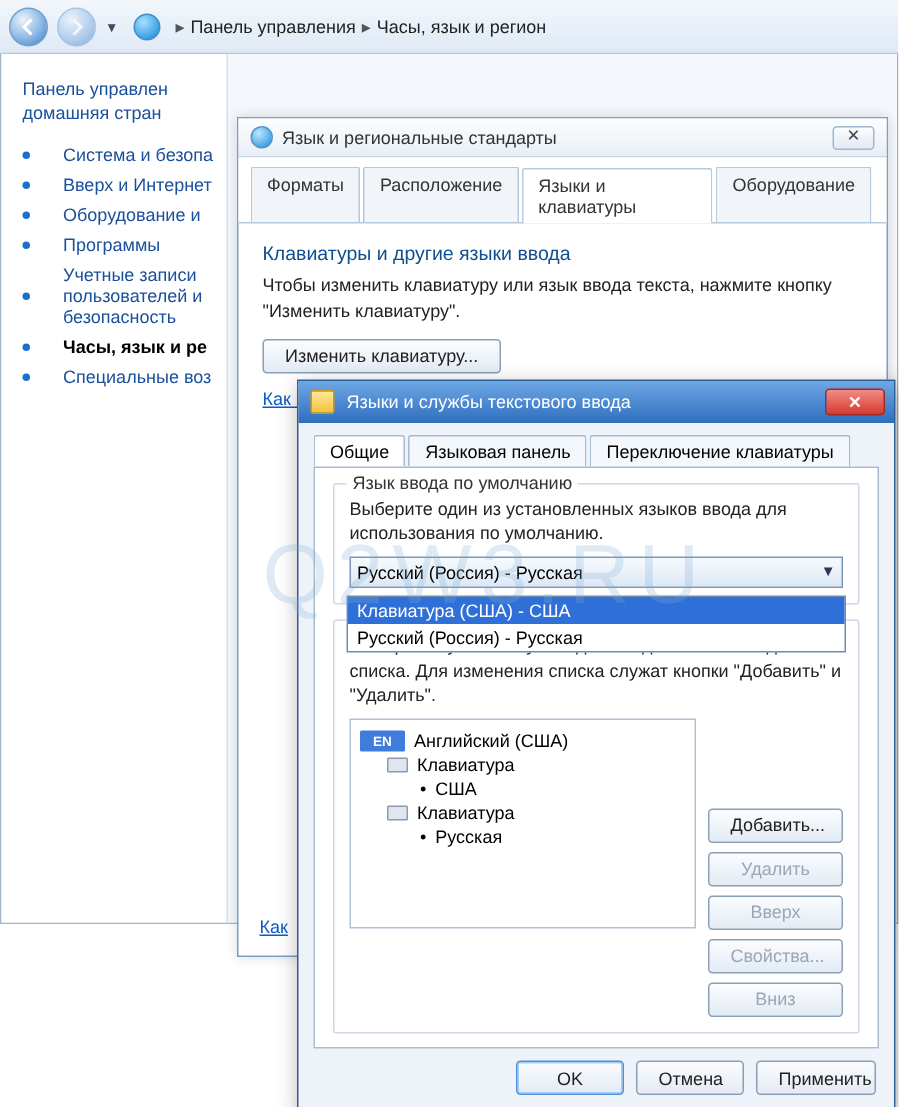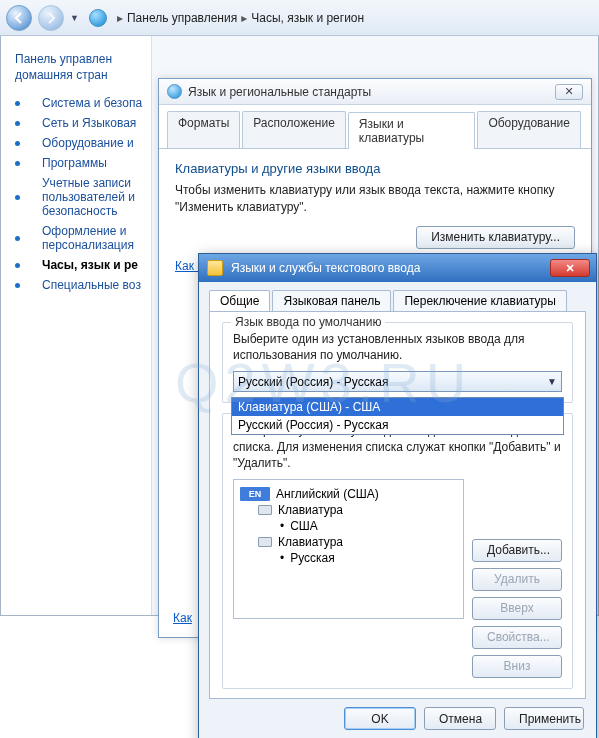--- a/index.html
+++ b/index.html
@@ -29,21 +29,21 @@
 .titlebar .globe { width:15px; height:15px; border-radius:50%; background:radial-gradient(circle at 35% 30%,#bfe6ff,#1a8dd6); border:1px solid #4e95cb; }
 .titlebar .title { color:#333; flex:1; }
 .close-x { width:28px; height:16px; border:1px solid #9eb6ce; border-radius:3px; background:linear-gradient(#fbfcfe,#e2eaf3); text-align:center; line-height:13px; font-size:11px; color:#445; cursor:pointer; }
 .tabstrip { display:flex; padding:6px 8px 0 8px; border-bottom:1px solid #b7c9dc; background:#fff; }
 .tab { padding:4px 10px; border:1px solid #b7c9dc; border-bottom:none; background:#f1f5fa; margin-right:2px; border-radius:2px 2px 0 0; cursor:pointer; color:#333; }
 .tab.active { background:#fff; position:relative; top:1px; }
 .region-body { padding:12px 16px 0 16px; }
 .region-body .hdr { color:#0f4e8f; font-size:13px; margin-bottom:6px; }
 .region-body .sub { color:#222; line-height:1.4; margin-bottom:10px; }
 .btn-std { height:23px; padding:0 14px; border:1px solid #8a9fb6; border-radius:3px; background:linear-gradient(#fbfcfe,#e3ebf4); cursor:pointer; color:#222; }
-.region-body .btn-row { display:flex; justify-content:flex-end; margin-bottom:10px; }
+.region-body .btn-row { display:flex; justify-content:flex-start; margin-bottom:10px; }
 .region-body .link { color:#0b5bc9; text-decoration:underline; cursor:pointer; }
 
 
 .dlg-ts { position:absolute; left:198px; top:253px; width:399px; border:1px solid #2e5e9a; background:#eef3fa; box-shadow:2px 4px 14px rgba(0,0,0,.35); }
 .dlg-ts .ts-titlebar { height:28px; background:linear-gradient(#6fa7e5,#2f6fbf); display:flex; align-items:center; padding:0 6px 0 8px; gap:8px; color:#fff; }
 .ts-titlebar .ts-icon { width:16px; height:16px; background:linear-gradient(#ffe79a,#f4c23a); border:1px solid #d09c12; border-radius:2px; }
 .ts-titlebar .ts-title { flex:1; font-size:12px; }
 .ts-close { width:40px; height:18px; border-radius:3px; background:linear-gradient(#f38a86,#d43b30); border:1px solid #a12c23; color:#fff; display:flex; align-items:center; justify-content:center; font-weight:bold; cursor:pointer; font-size:11px; }
 .ts-tabstrip { display:flex; padding:8px 10px 0 10px; }
 .ts-tab { padding:3px 10px; border:1px solid #a9bbd0; border-bottom:none; background:#f4f7fb; margin-right:2px; border-radius:2px 2px 0 0; cursor:pointer; }
@@ -102,37 +102,33 @@
 <div class="cp-body">
   <div class="sidebar">
     <div class="crumb">Панель управлен</div>
     <div class="crumb2">домашняя стран</div>
     <div class="sidebar-link">
         <span class="bullet"></span>
         <span>Система и безопа</span>
       </div>
     <div class="sidebar-link">
         <span class="bullet"></span>
-        <span>Сеть и Языковая</span>
+        <span>Вверх и Интернет</span>
       </div>
     <div class="sidebar-link">
         <span class="bullet"></span>
         <span>Оборудование и</span>
       </div>
     <div class="sidebar-link">
         <span class="bullet"></span>
         <span>Программы</span>
       </div>
     <div class="sidebar-link">
         <span class="bullet"></span>
         <span>Учетные записи пользователей и безопасность</span>
-      </div>
-    <div class="sidebar-link">
-        <span class="bullet"></span>
-        <span>Оформление и персонализация</span>
       </div>
     <div class="sidebar-link current">
         <span class="bullet"></span>
         <span>Часы, язык и ре</span>
       </div>
     <div class="sidebar-link">
         <span class="bullet"></span>
         <span>Специальные воз</span>
       </div>
   </div>

